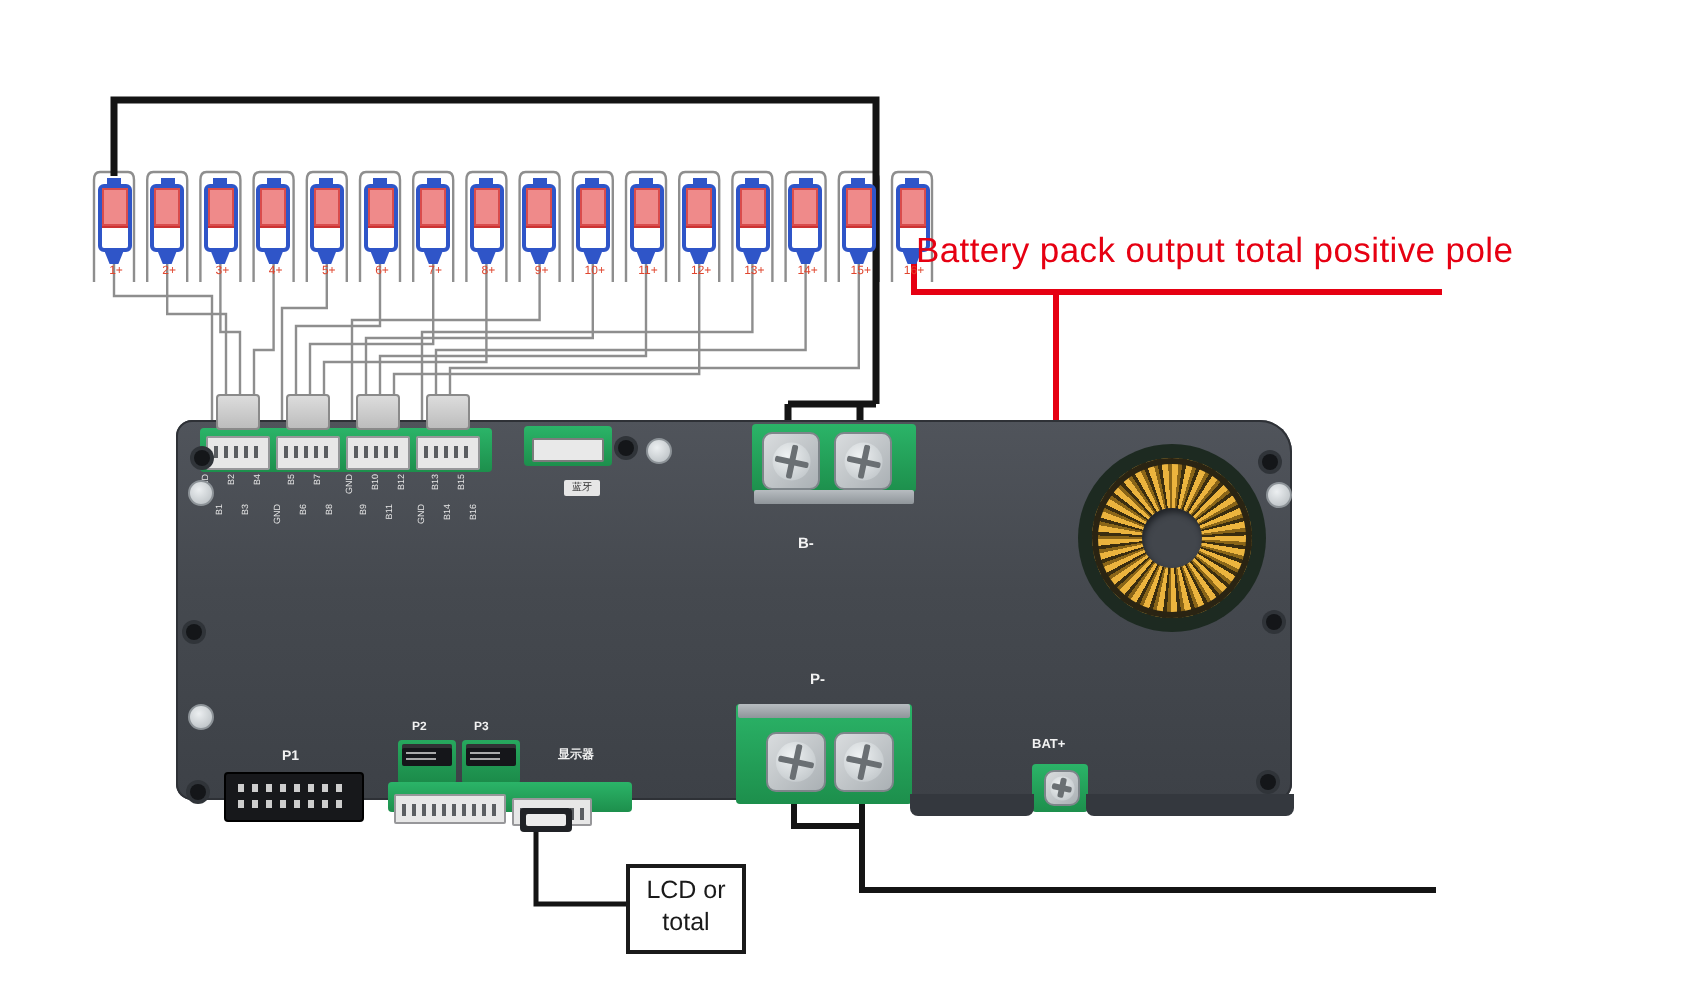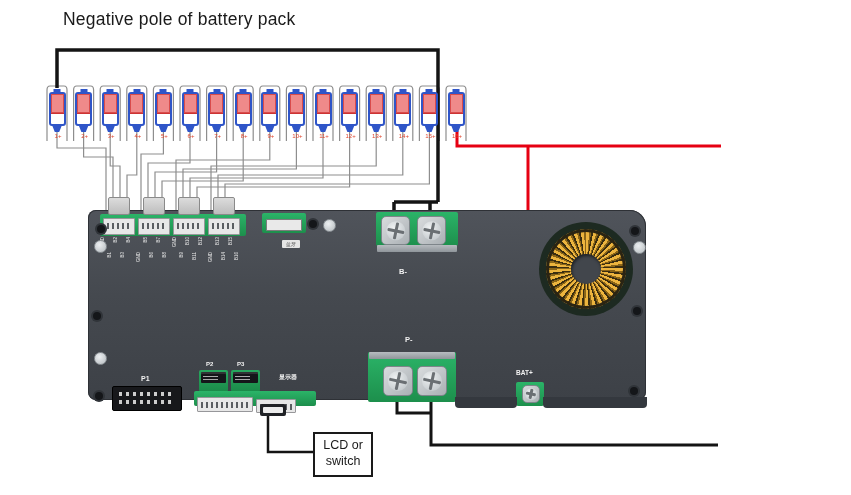--- a/index.html
+++ b/index.html
@@ -330,16 +330,16 @@
       </div>
       <span class="cell-label" style="left: 421.4px; top: 133px;">15+</span>
       <div class="cell" style="left: 447.5px; top: 92px;">
         <div class="tab"></div>
         <div class="red-band"></div>
         <div class="plug"></div>
       </div>
       <span class="cell-label" style="left: 448px; top: 133px;">16+</span>
     </div>
 
-  <div class="ann" style="left:63px;top:9px;">Negative pole of battery pack</div>
-  <div id="lcd-box">LCD or switch</div>
+  <div class="ann red" style="left:458px;top:115px;">Battery pack output total positive pole</div>
+  <div id="lcd-box">LCD or total</div>
 
 </div>
 
 </body></html>

